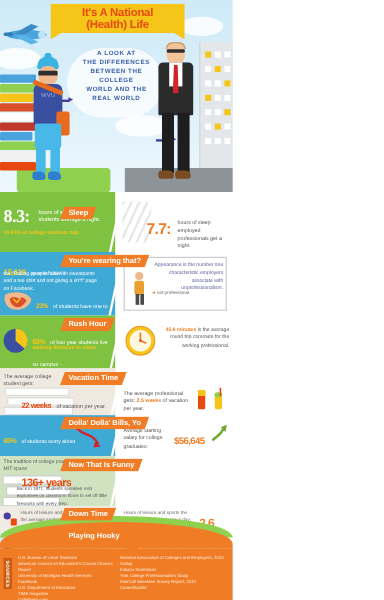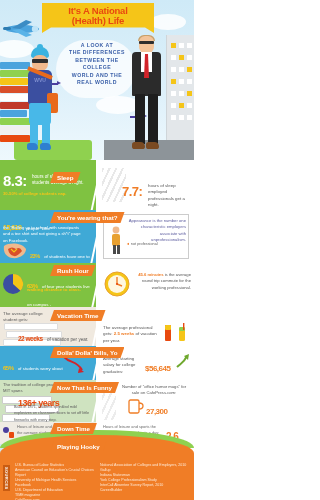--- a/index.html
+++ b/index.html
@@ -266,21 +266,21 @@
         <div class="p-tie"></div>
       <div class="p-pants" style="left:7px;"></div>
       <div class="p-pants" style="left:20px;"></div>
       <div class="p-shoe" style="left:4px;"></div>
       <div class="p-shoe" style="left:18px;"></div>
     </div>
   </div>
 
   <div class="band-label" style="top:172px;">Sleep</div>
   <div class="left-panel" style="top:160px;height:50px;background:#7fc241;">
-    <div style="position:absolute;left:3px;top:12px;">
+    <div style="position:absolute;left:3px;top:12px;font-family:Liberation Serif, serif;">
       <span class="stat-num" style="font-size:15px;color:#ffffff;">8.3:</span>
     </div>
     <div class="txt" style="position:absolute;left:32px;top:14px;width:58px;font-size:4.6px;color:#ffffff;">hours of sleep college students average a night.</div>
     <div style="position:absolute;left:3px;top:31px;width:85px;font-size:4.2px;font-weight:bold;color:#f5c518;">30-50% of college students nap.</div>
   </div>
   <div class="right-panel" style="top:160px;height:50px;">
     <div style="position:absolute;left:2px;top:8px;width:24px;height:34px;background:repeating-linear-gradient(115deg,#e8e8e8 0 2px,#fff 2px 6px);"></div>
     <div style="position:absolute;left:22px;top:22px;text-align:center;">
       <span class="stat-num" style="font-size:13px;color:#f07d26;">7.7:</span>
     </div>
@@ -403,31 +403,20 @@
   <div class="band-label" style="top:382px;">Now That Is Funny</div>
   <div class="left-panel" style="top:380px;height:42px;background:#cfe3c0;">
     <div class="book" style="position:absolute;left:2px;top:16px;width:50px;height:8px;background:#ffffff;border:0.6px solid #ccc;"></div>
     <div class="book" style="position:absolute;left:5px;top:25px;width:54px;height:8px;background:#ffffff;border:0.6px solid #ccc;"></div>
     <div class="book" style="position:absolute;left:2px;top:34px;width:48px;height:8px;background:#ffffff;border:0.6px solid #ccc;"></div>
     <div class="txt" style="position:absolute;left:3px;top:2px;width:62px;font-size:4.2px;color:#5a5a5a;">The tradition of college pranks at MIT spans</div>
     <div style="position:absolute;left:18px;top:12px;">
       <span class="stat-num" style="font-size:9px;color:#e8490f;">136+ years</span>
     </div>
     <div class="txt" style="position:absolute;left:14px;top:24px;width:78px;font-size:3.8px;color:#5a5a5a;">Back in 1871, students sprinkled mild explosives on classroom floors to set off little fireworks with every step.</div>
-  </div>
-  <div class="right-panel" style="top:380px;height:42px;">
-    <div style="position:absolute;left:2px;top:2px;width:14px;height:38px;background:repeating-linear-gradient(115deg,#ececec 0 2px,#fff 2px 6px);"></div>
-    <div class="txt" style="position:absolute;left:18px;top:4px;width:72px;font-size:4.2px;color:#555;text-align:center;">Number of "office humor mugs" for sale on CafePress.com:</div>
-    <svg style="position:absolute;left:28px;top:17px;width:16px;height:18px;" viewBox="0 0 16 18">
-      <rect x="1" y="3" width="10" height="13" rx="1.5" fill="#ffffff" stroke="#f07d26" stroke-width="1.3"></rect>
-      <path d="M11 6 q4 0 4 3 q0 3 -4 3" fill="none" stroke="#f07d26" stroke-width="1.3"></path>
-    </svg>
-    <div style="position:absolute;left:46px;top:20px;">
-      <span class="stat-num" style="font-size:8px;color:#f07d26;">27,300</span>
-    </div>
   </div>
   <div class="sep" style="left:96px;top:380px;height:42px;"></div>
 
   <div class="band-label" style="top:423px;">Down Time</div>
   <div class="left-panel" style="top:422px;height:22px;background:#f0ece4;">
     <svg style="position:absolute;left:2px;top:4px;width:13px;height:13px;" viewBox="0 0 13 13">
       <circle cx="4" cy="4" r="3" fill="#4b3f9e"></circle>
       <rect x="7" y="6" width="5" height="6" rx="1" fill="#e8490f"></rect>
     </svg>
     <div class="txt" style="position:absolute;left:17px;top:2px;width:50px;font-size:3.9px;color:#6a6a6a;">Hours of leisure and sports the average student gets per day:</div>

